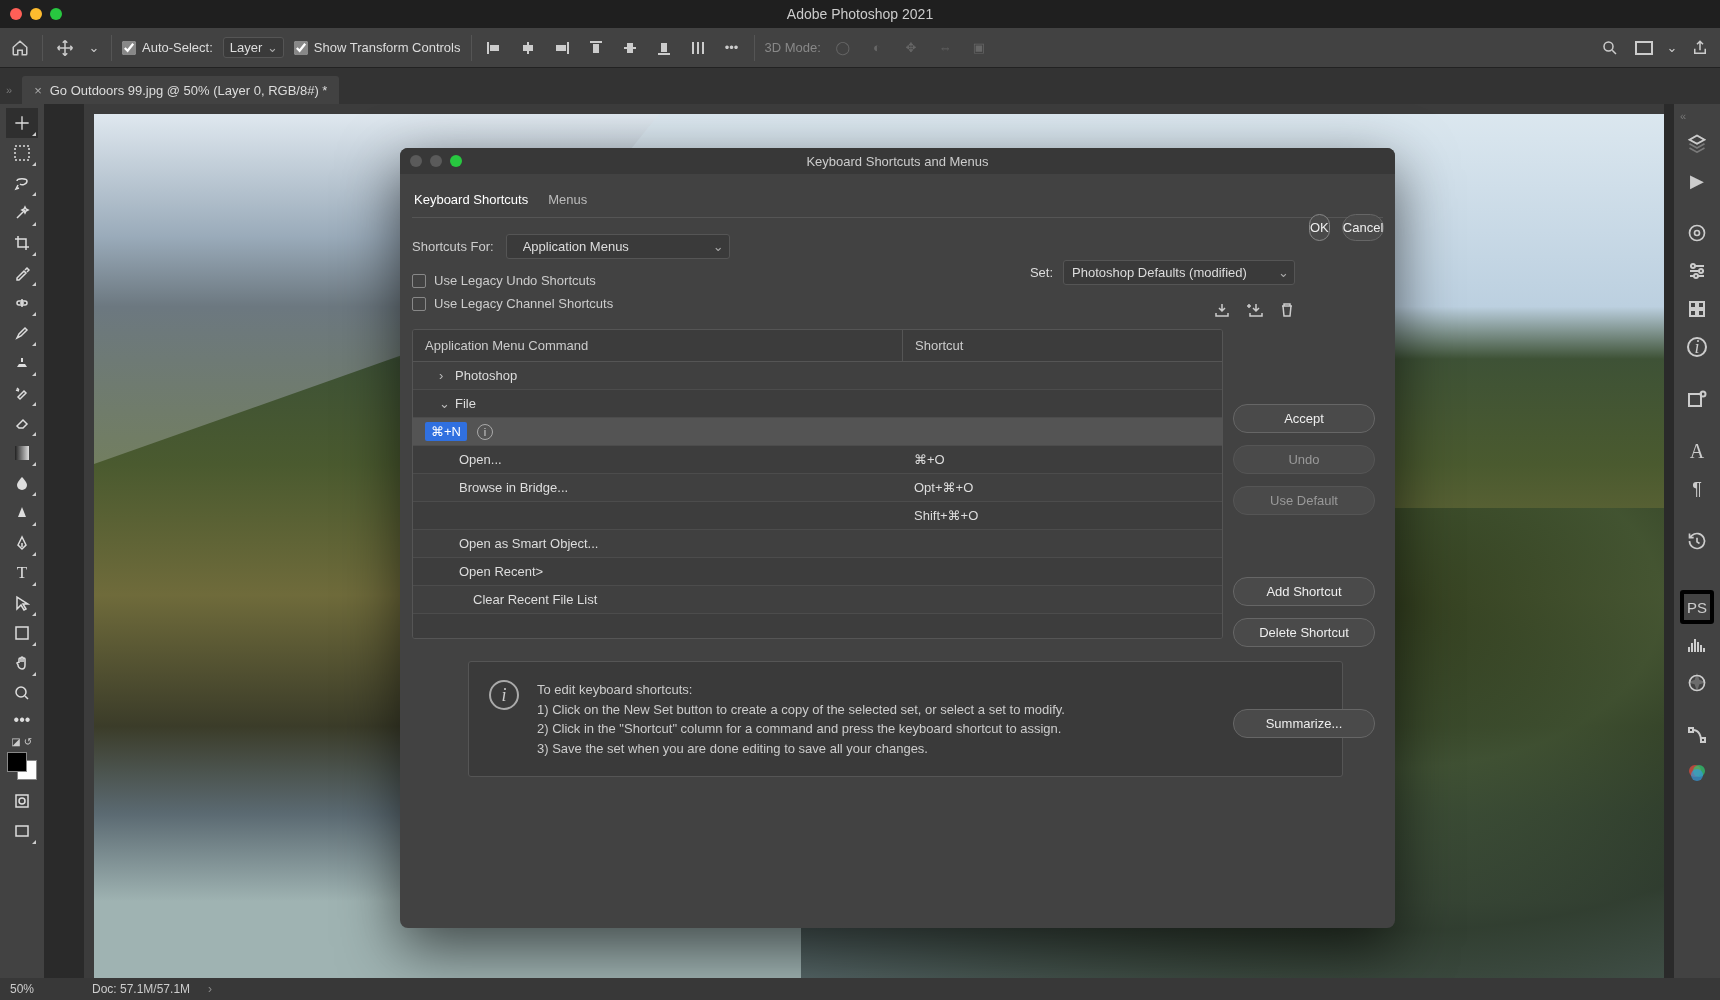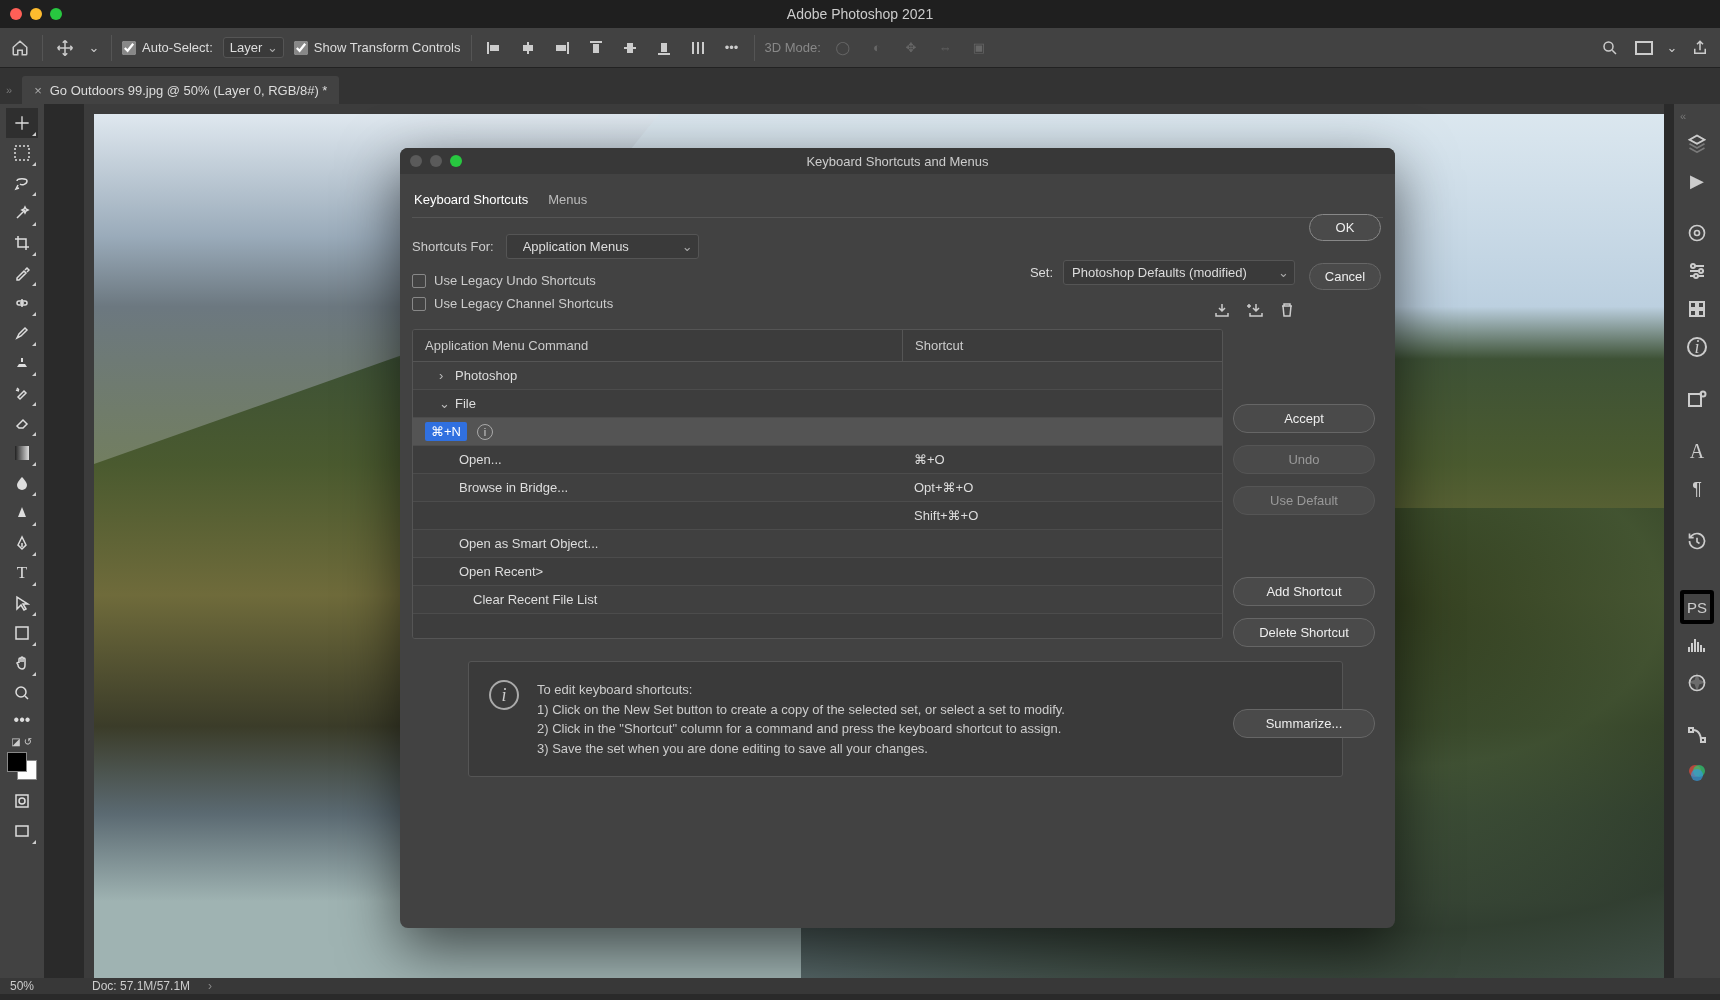--- a/index.html
+++ b/index.html
@@ -73,21 +73,21 @@
   .dlg-tabs { display: flex; gap: 20px; padding: 8px 0 10px 2px; border-bottom: 1px solid #555; }
   .dlg-tabs .tab { color: #bbb; cursor: pointer; font-size: 13px; }
   .dlg-tabs .tab.active { color: #fff; }
 
   .dlg-row { display: flex; align-items: center; gap: 12px; padding: 12px 0; }
   .dlg-row label { color: #ccc; font-size: 13px; }
   .dlg-select { background: #3a3a3a; color: #ddd; border: 1px solid #555; border-radius: 3px; padding: 4px 22px 4px 8px; font-size: 13px; appearance: none; position: relative; }
   .sel-wrap { position:relative; display:inline-flex; align-items:center; }
   .sel-wrap::after { content:"⌄"; position:absolute; right:6px; color:#aaa; pointer-events:none; font-size:13px; }
 
-  .dlg-right-col { position: absolute; right: 14px; top: 40px; display: flex; flex-direction: column; gap: 22px; width: 72px; }
+  .dlg-right-col { position: absolute; right: 14px; top: 40px; display: flex; flex-direction: row; gap: 12px; width: 72px; }
   .btn { background: #4a4a4a; color: #eee; border: 1px solid #666; border-radius: 14px; padding: 5px 0; text-align: center; cursor: pointer; font-size: 13px; }
   .btn.primary { border-color: #888; }
 
   .dlg-checks { display: flex; flex-direction: column; gap: 8px; padding: 2px 0 8px 0; }
   .dlg-checks label { display: flex; align-items: center; gap: 8px; color: #ccc; font-size: 13px; }
   .chk { width:14px; height:14px; border:1px solid #888; border-radius:2px; display:inline-block; }
 
   .set-row { display:flex; align-items:center; gap:10px; position:absolute; right:100px; top:86px; }
   .small-iconbar { position:absolute; right:100px; top:128px; display:flex; gap:14px; color:#ccc; }
   .small-iconbar span { cursor:pointer; font-size:16px; }
@@ -114,21 +114,21 @@
 
   .action-col { position: absolute; right: 20px; top: 230px; width: 142px; display: flex; flex-direction: column; gap: 12px; }
   .action-col .btn { border-radius: 14px; padding: 6px 0; }
   .action-col .btn.dim { color:#999; border-color:#555; }
   .action-col .gap { height: 38px; }
 
   .help-box { margin: 22px 40px 0 56px; background: #3a3a3a; border: 1px solid #555; border-radius: 3px; padding: 18px 20px; display: flex; gap: 18px; color: #ccc; font-size: 13px; line-height: 1.5; }
   .help-box .big-i { width: 30px; height: 30px; border: 2px solid #aaa; border-radius: 50%; display: flex; align-items: center; justify-content: center; font-size: 18px; flex-shrink: 0; font-style: italic; font-family: Georgia, serif; }
 
   
-  .statusbar { height: 16px; background: #383838; display: flex; align-items: center; padding: 0 10px; font-size: 12px; color: #ccc; gap: 18px; }
+  .statusbar { height: 22px; background: #383838; display: flex; align-items: center; padding: 0 10px; font-size: 12px; color: #ccc; gap: 18px; }
   .statusbar .zoom { width: 64px; }
   .statusbar .chev { color:#888; cursor:pointer; }
 
   svg { display:block; }
 </style>
 </head>
 <body>
 
 <div class="titlebar">
   <div class="traffic-lights">
@@ -417,21 +417,21 @@
           </div>
 
           <div class="dlg-tabs">
             <div class="tab active">Keyboard Shortcuts</div>
             <div class="tab">Menus</div>
           </div>
 
           <div class="dlg-row" style="padding-top:16px;">
             <label>Shortcuts For:</label>
             <span class="sel-wrap">
-              <select class="dlg-select" style="width:193px;padding-left:16px;"><option>Application Menus</option></select>
+              <select class="dlg-select" style="width:224px;padding-left:16px;"><option>Application Menus</option></select>
             </span>
           </div>
 
           <div class="set-row">
             <label>Set:</label>
             <span class="sel-wrap">
               <select class="dlg-select" style="width:232px;"><option>Photoshop Defaults (modified)</option></select>
             </span>
           </div>
           <div class="small-iconbar">

